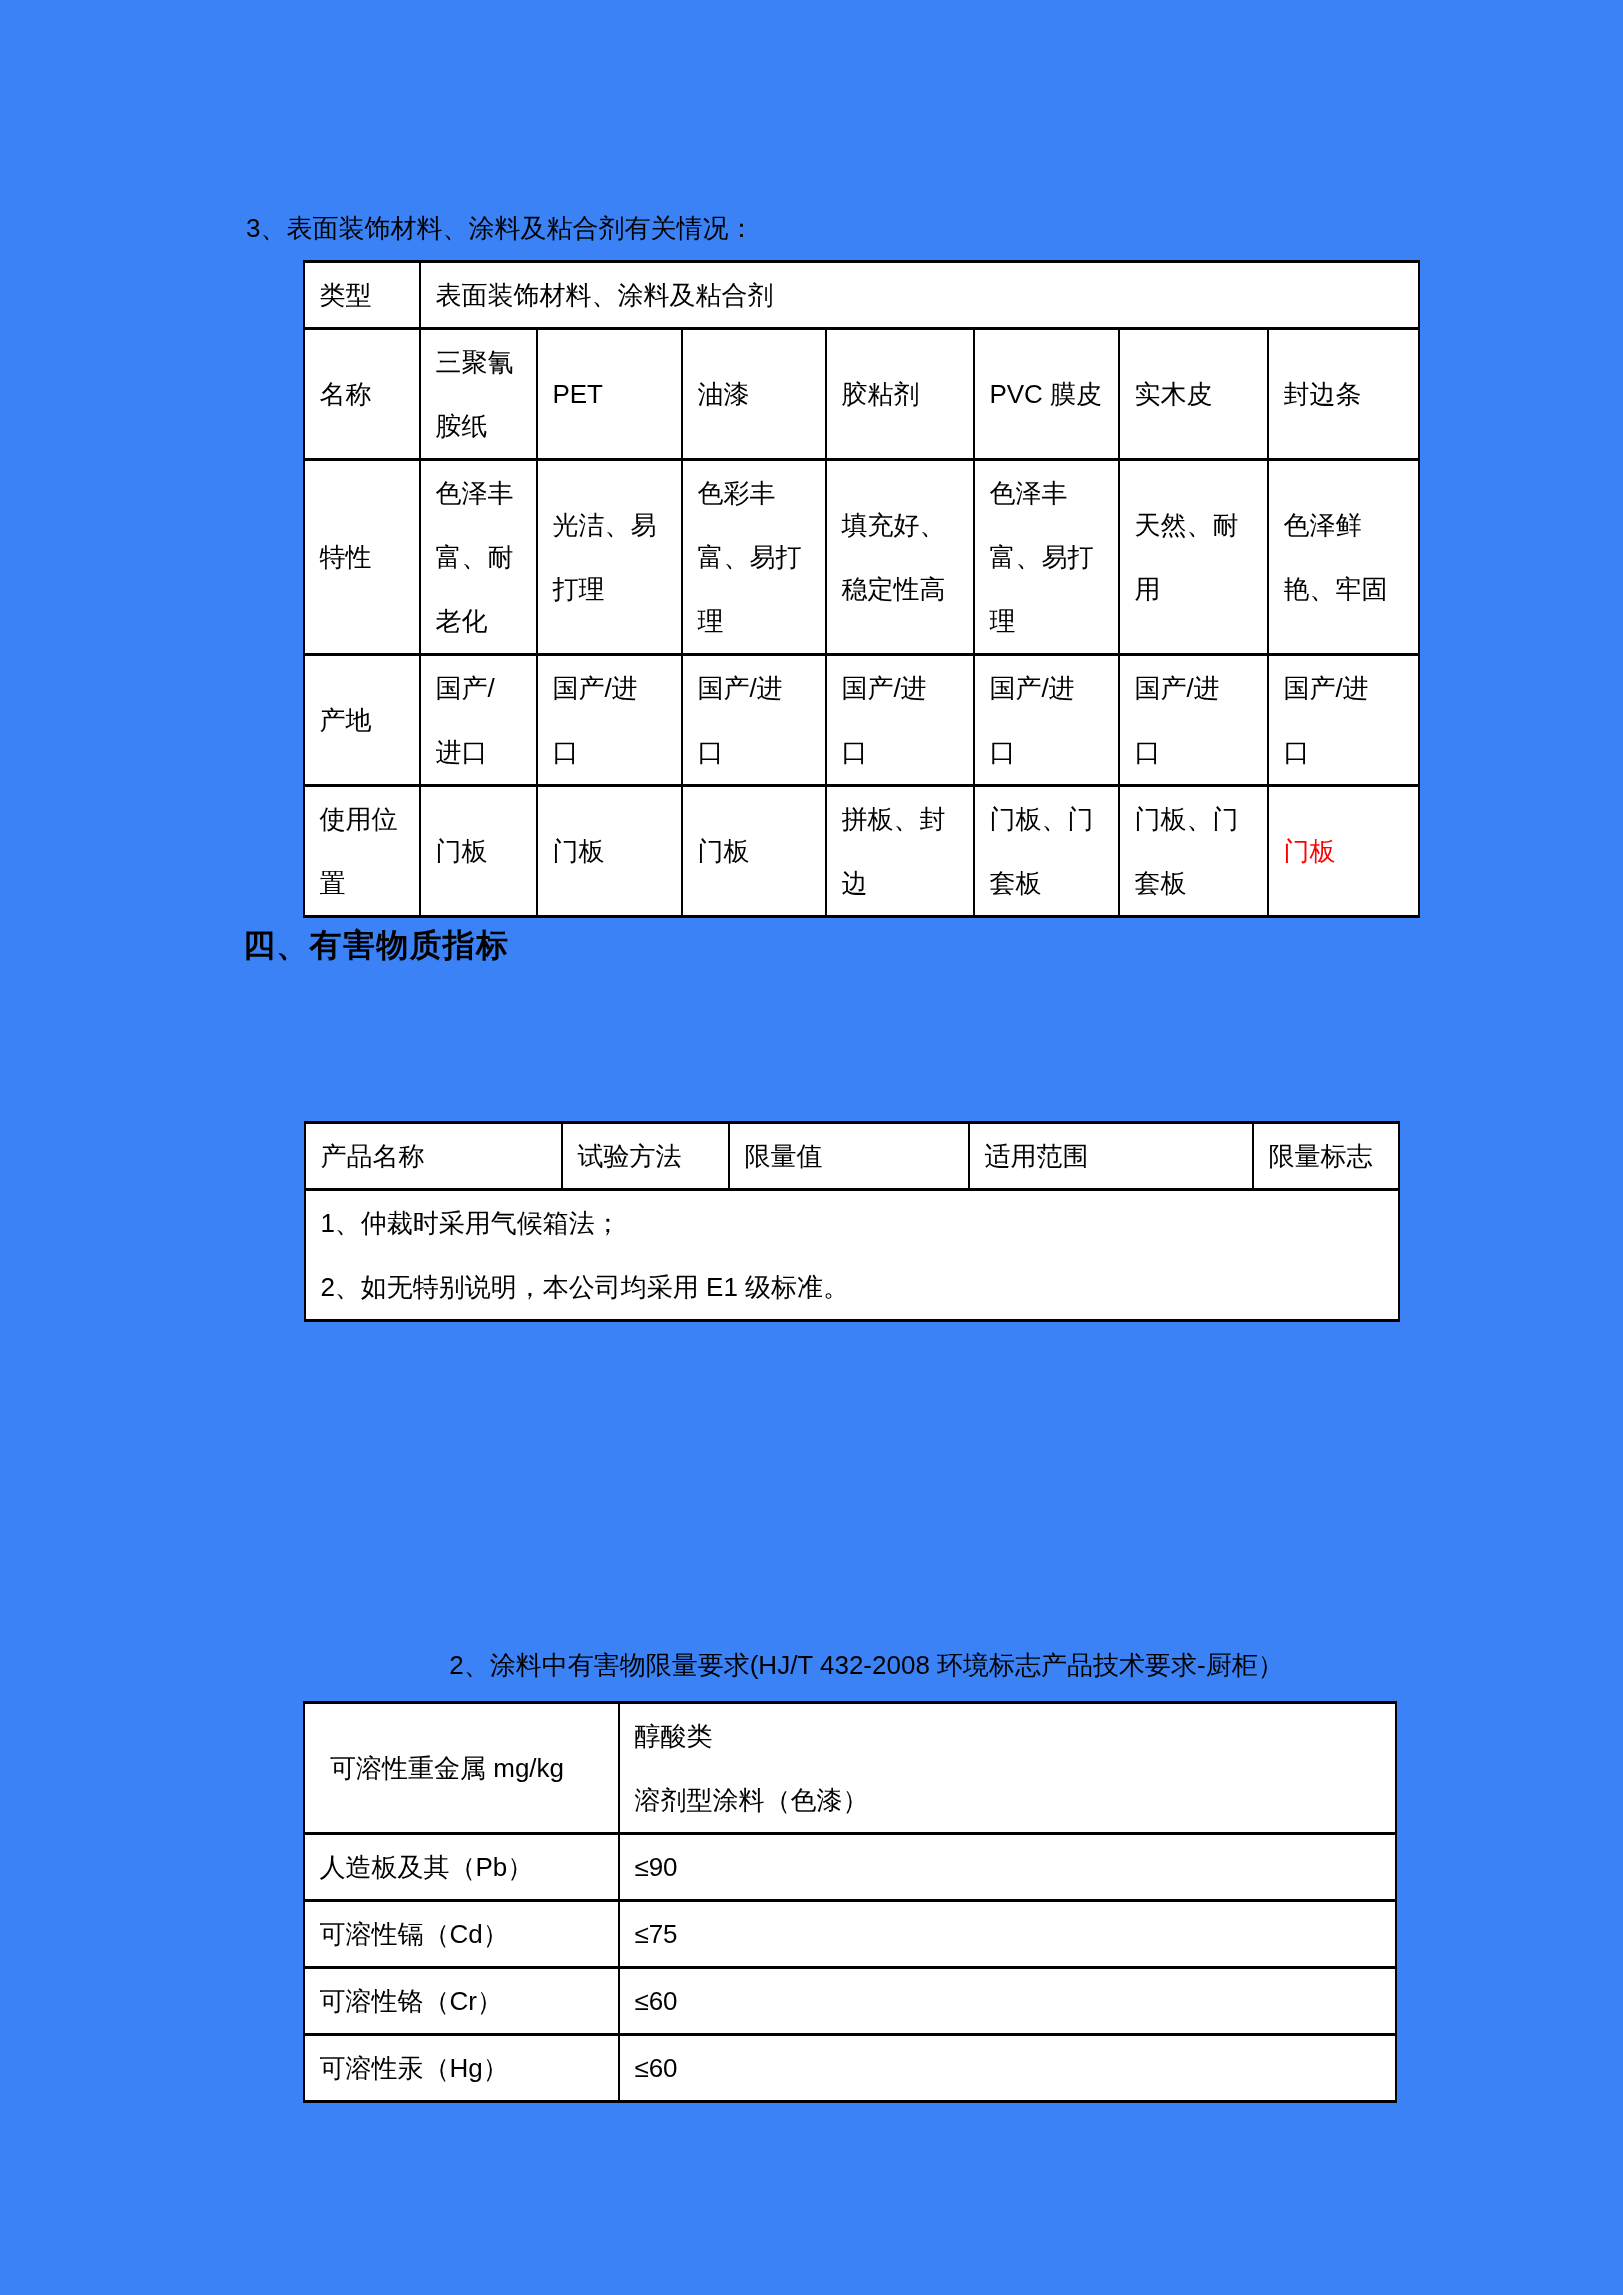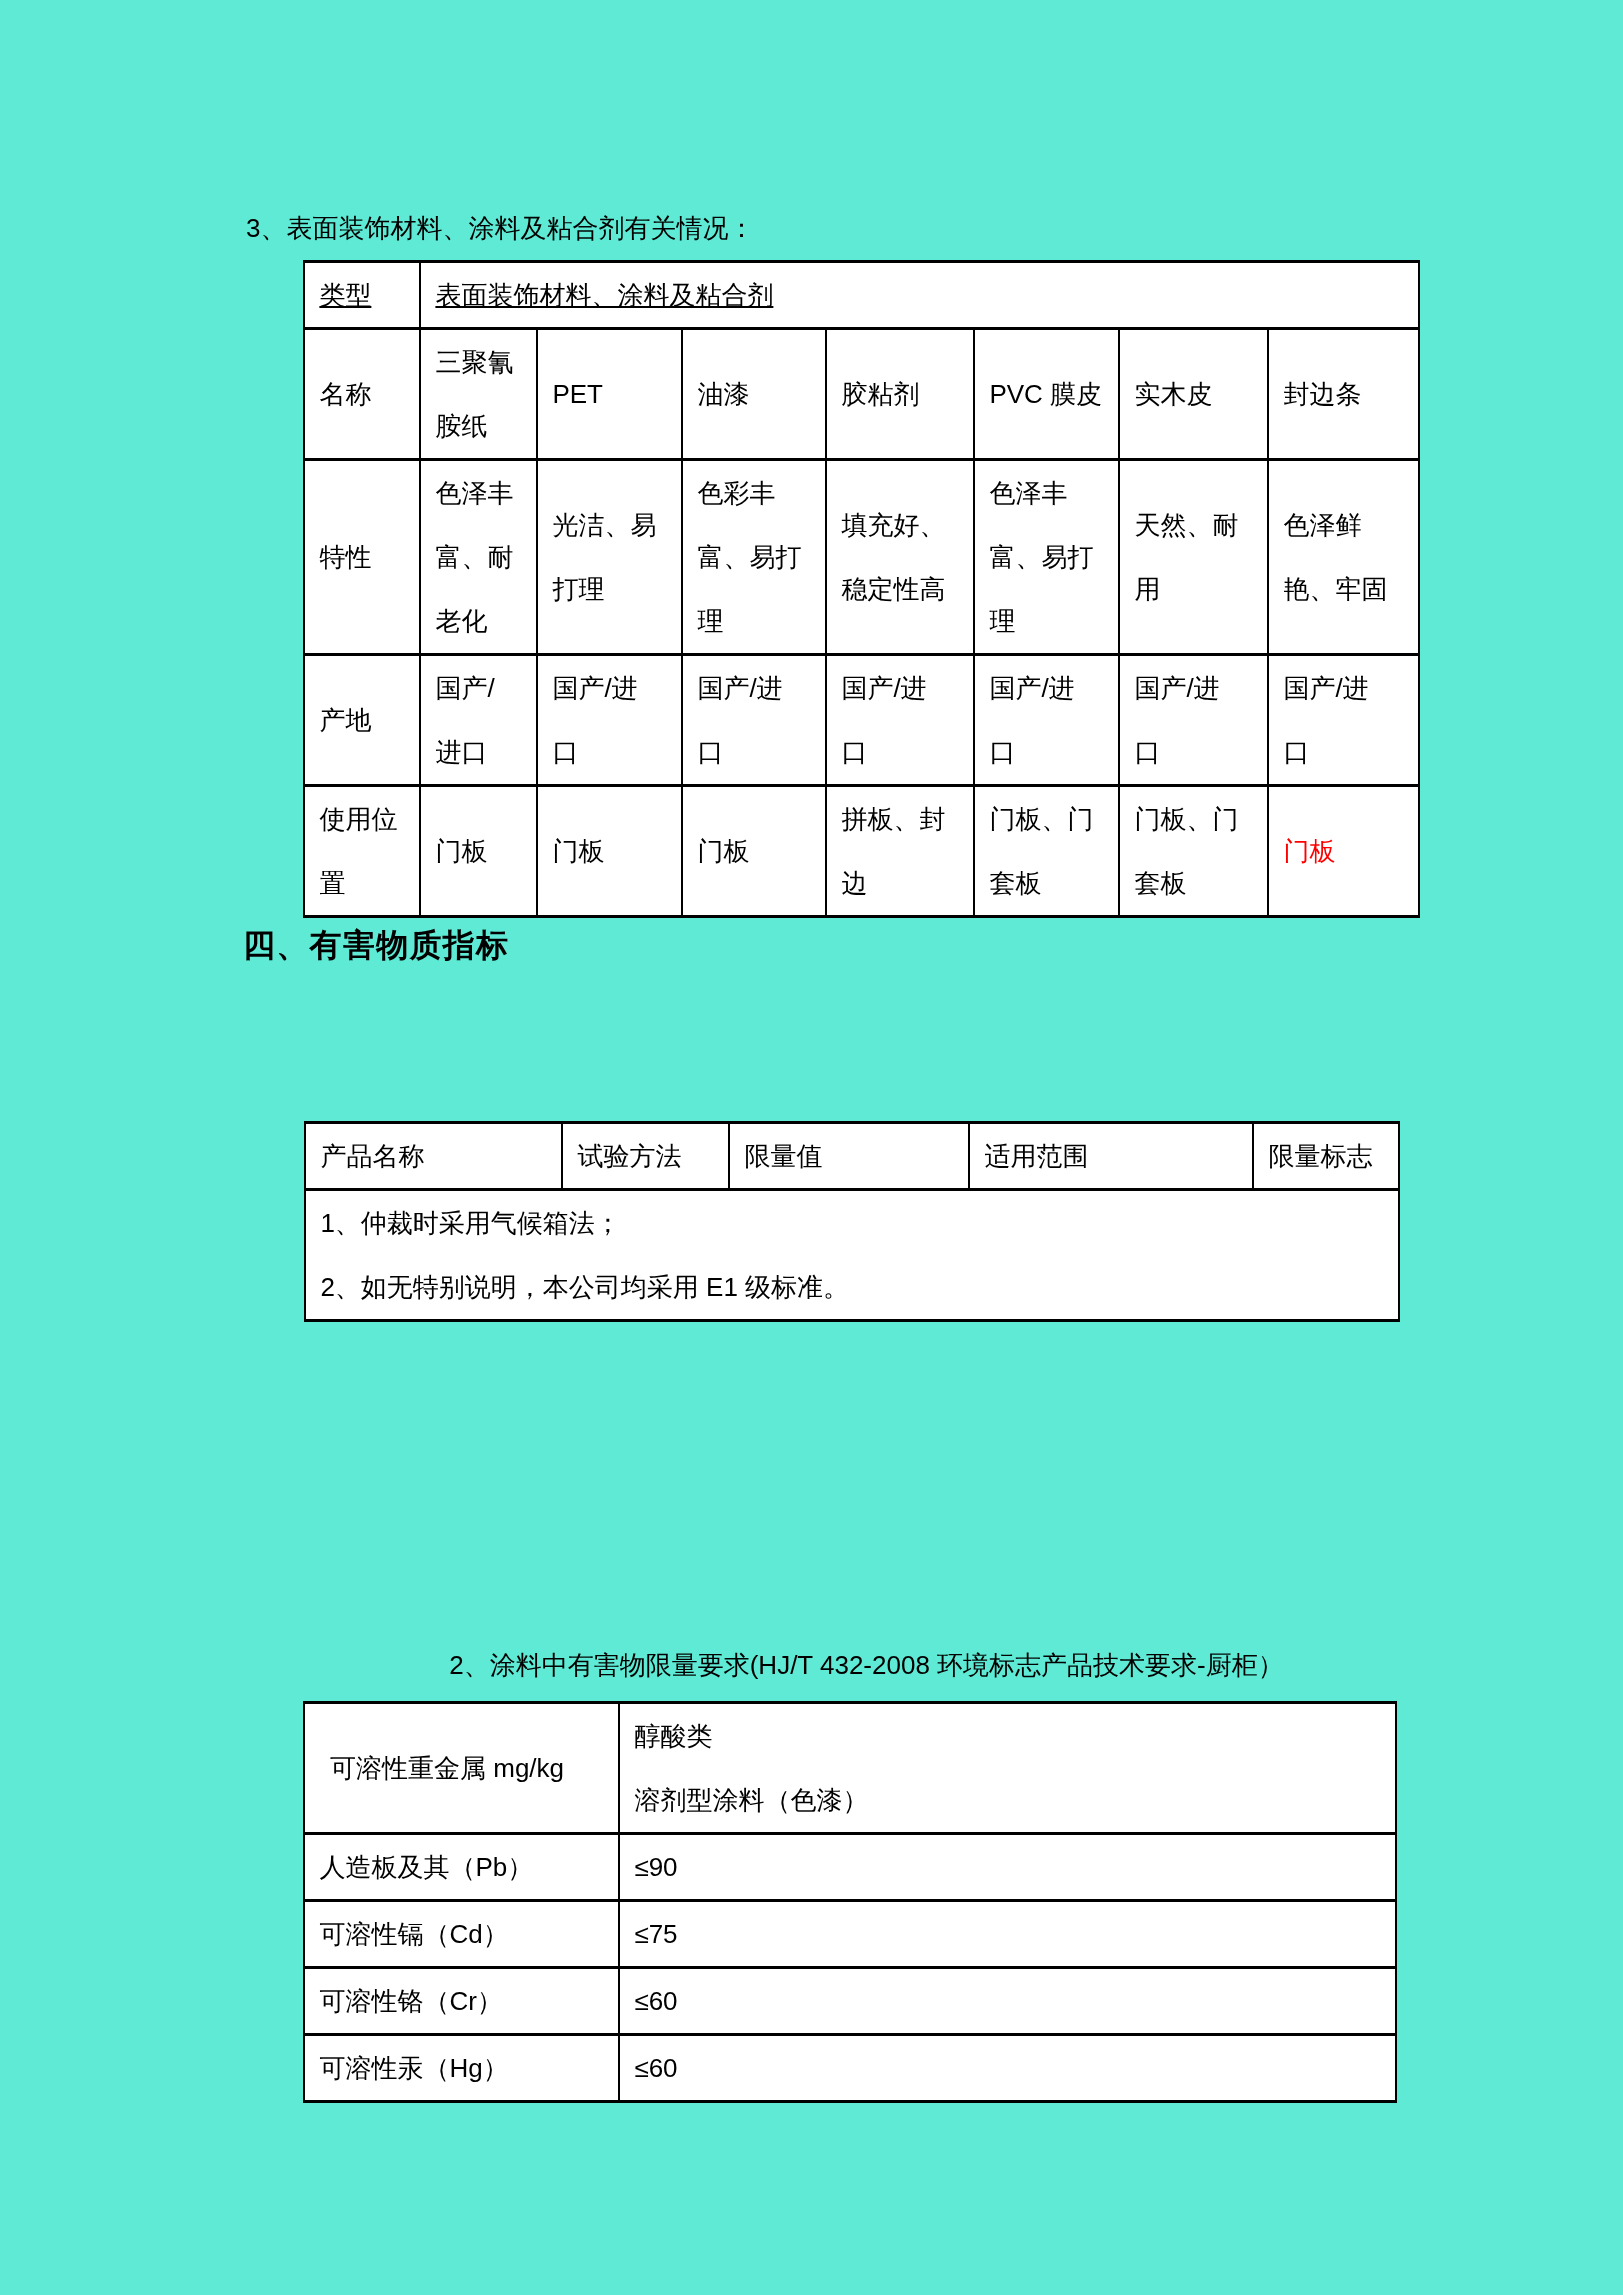--- a/index.html
+++ b/index.html
@@ -1,19 +1,19 @@
 <!DOCTYPE html>
 <html style="font-size:10.5px"><head>
 <meta charset="utf-8">
 <style>
   html,body{margin:0;padding:0;background:#ffffff;}
   .page{
     position:relative;
     width:1623px;height:2295px;
-    background:#5eead4;
+    background:#3b82f6;
     font-family:"Liberation Sans", sans-serif;
     color:#000000;
     overflow:hidden;
   }
   
   .sec3-title{
     position:absolute;left:246px;top:211px;
     font-size:26px;line-height:34px;white-space:pre-line;
   }
   .sec4-heading{
@@ -39,21 +39,21 @@
     border:2px solid #000;
     border-top-width:3.3px;border-bottom-width:3.3px;
     vertical-align:middle;
     padding:0 6.5px 0 14.4px;
     line-height:64px;
     white-space:pre-line;
     overflow:hidden;
   }
   
   .t1{left:303px;top:260px;width:1116px;}
-  .t1 .rowA{height:64px;text-decoration:underline;}
+  .t1 .rowA{height:64px;}
   .t1 .rowB{height:127px;}
   .t1 .rowC{height:194px;}
   .t1 .rowD{height:124px;}
   .t1 .rowE{height:128px;}
   .text-red{color:#ff0000;}
   
   .t2{left:304px;top:1121px;width:1093px;padding-left:16px;}
   .t2 .hrow{height:65px;}
   .t2 .brow{height:322px;}
   .t2 .brow td{line-height:65px;}

